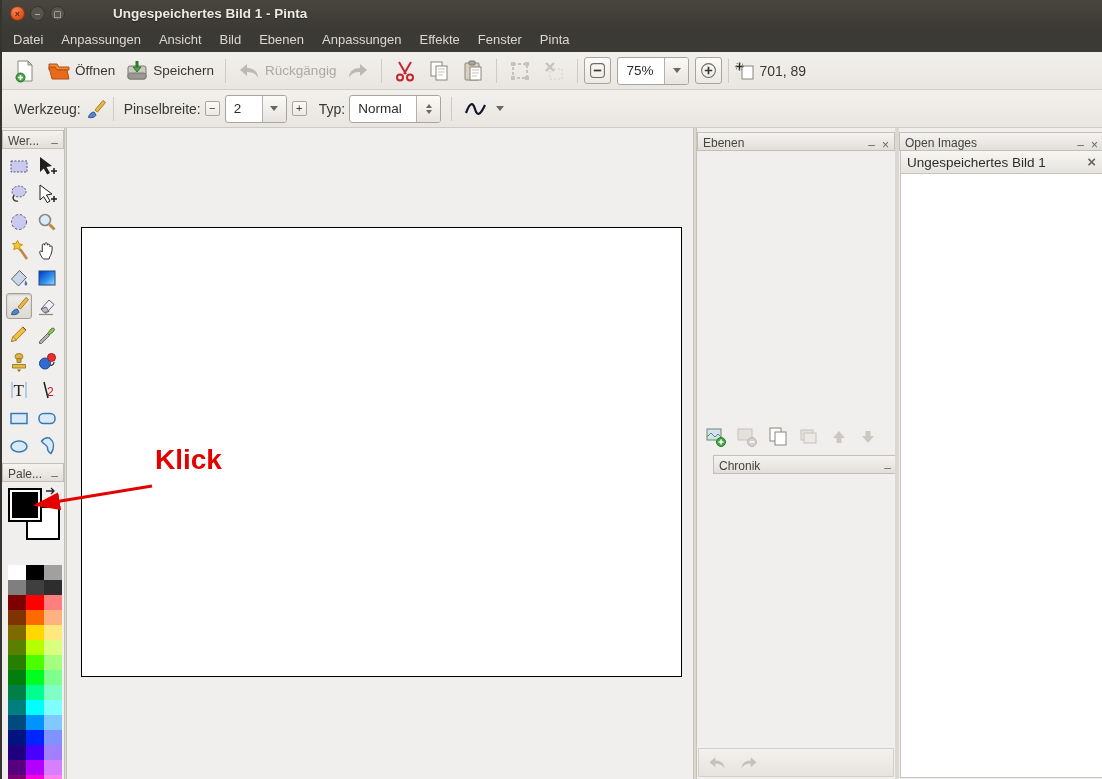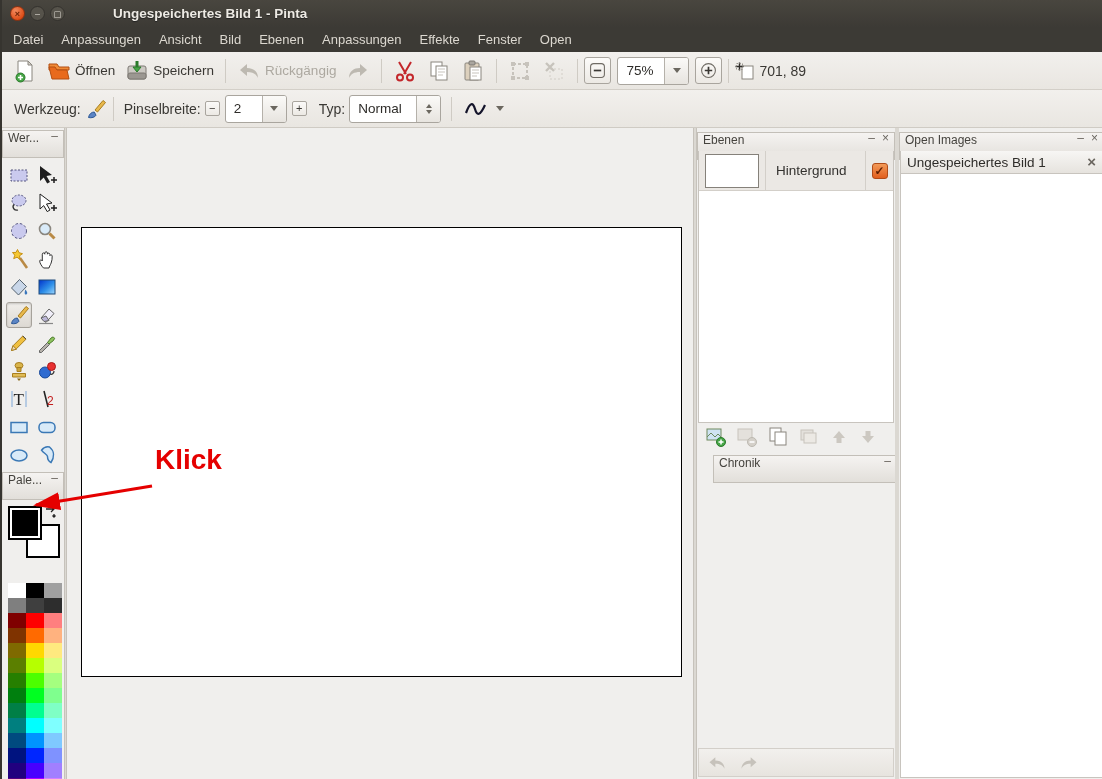--- a/index.html
+++ b/index.html
@@ -50,22 +50,22 @@
 
   
   #content{position:absolute;left:0;top:128px;width:1102px;height:651px}
   #tools-panel{position:absolute;left:0;top:0;width:62px;height:651px;background:#F0EFED}
   .groove{position:absolute;top:0;height:651px;background:#DBD8D2;border-left:1px solid #C6C2BB;border-right:1px solid #C6C2BB}
   #canvas-region{position:absolute;left:65px;top:0;width:626px;height:651px;background:#F0EFED}
   #layers-col{position:absolute;left:695px;top:0;width:198px;height:651px;background:#F0EFED}
   #col-gap{position:absolute;left:893px;top:0;width:4px;height:651px;background:#DBD8D2}
   #open-col{position:absolute;left:897px;top:0;width:205px;height:651px;background:#F0EFED}
 
-  .phdr{height:28px;background:linear-gradient(#F5F3F1,#E2DFDA);border:1px solid #C3BFB8;
-    display:flex;align-items:flex-start;font-size:12px;color:#45433E;padding:0 5px}
+  .phdr{height:19px;background:linear-gradient(#F5F3F1,#E2DFDA);border:1px solid #C3BFB8;
+    display:flex;align-items:flex-end;font-size:12px;color:#45433E;padding:0 5px}
   .phdr .sp{flex:1}
   .phdr-btn{font-size:12px;color:#6B6760;margin-left:7px;line-height:10px;cursor:default}
 
   
   #tools-grid{display:grid;grid-template-columns:26px 26px;gap:2px;margin:4px 0 0 4px}
   .tcell{width:26px;height:26px;display:flex;align-items:center;justify-content:center;border-radius:3px}
   .tcell.active{border:1px solid #A6A29B;background:linear-gradient(#F0EEEA,#DDD9D3);box-shadow:inset 0 1px 2px rgba(0,0,0,.18)}
 
   
   #swatch-block{position:relative;height:80px;margin-top:3px}
@@ -123,21 +123,21 @@
 
   <div id="menubar">
     <span class="menu-item">Datei</span>
     <span class="menu-item">Anpassungen</span>
     <span class="menu-item">Ansicht</span>
     <span class="menu-item">Bild</span>
     <span class="menu-item">Ebenen</span>
     <span class="menu-item">Anpassungen</span>
     <span class="menu-item">Effekte</span>
     <span class="menu-item">Fenster</span>
-    <span class="menu-item">Open</span>
+    <span class="menu-item">Pinta</span>
   </div>
 
   <div id="toolbar">
     <div class="tbtn">
       <span class="ico"><svg width="24" height="24" viewBox="0 0 24 24">
             <path d="M5 2h10l4 4v16H5z" fill="#fff" stroke="#8A867F"></path>
             <path d="M15 2l4 4h-4z" fill="#D8D4CD" stroke="#8A867F"></path>
             <circle cx="7.5" cy="18.5" r="4.5" fill="#46A546" stroke="#2A7A2A"></circle>
             <path d="M7.5 16v5M5 18.5h5" stroke="#fff" stroke-width="1.6"></path>
           </svg></span>
@@ -497,29 +497,20 @@
       <line x1="150" y1="358" x2="34" y2="377" stroke="#E50000" stroke-width="3" marker-end="url(#arrhead)"></line>
     </svg>
 
     <div id="layers-col">
       <div class="phdr" style="margin-top:4px">
         <span>Ebenen</span>
         <span class="sp"></span>
         <span class="phdr-btn">‒</span>
         <span class="phdr-btn">×</span>
       </div>
-      <div class="inner-list" id="layers-list">
-        <div class="layer-row">
-          <div class="layer-thumb"></div>
-          <div class="layer-name">Hintergrund</div>
-          <div class="layer-vis">
-            <div class="checkbox">✓</div>
-          </div>
-        </div>
-      </div>
       <div id="layers-toolbar">
         <span class="ico"><svg width="22" height="22" viewBox="0 0 22 22">
               <rect x="2" y="3" width="14" height="11" fill="#CFE3F2" stroke="#6E8A5F"></rect>
               <path d="M2 11l4-4 4 4 3-3 3 3" fill="none" stroke="#6E8A5F"></path>
               <circle cx="16" cy="16" r="4.5" fill="#46A546" stroke="#2A7A2A"></circle>
               <path d="M16 13.5v5M13.5 16h5" stroke="#fff" stroke-width="1.5"></path>
             </svg></span>
         <span class="ico"><svg width="22" height="22" viewBox="0 0 22 22">
               <rect x="2" y="3" width="14" height="11" fill="#E4E1DC" stroke="#C7C3BC"></rect>
               <circle cx="16" cy="16" r="4.5" fill="#D4D0C9" stroke="#BDB9B1"></circle>

